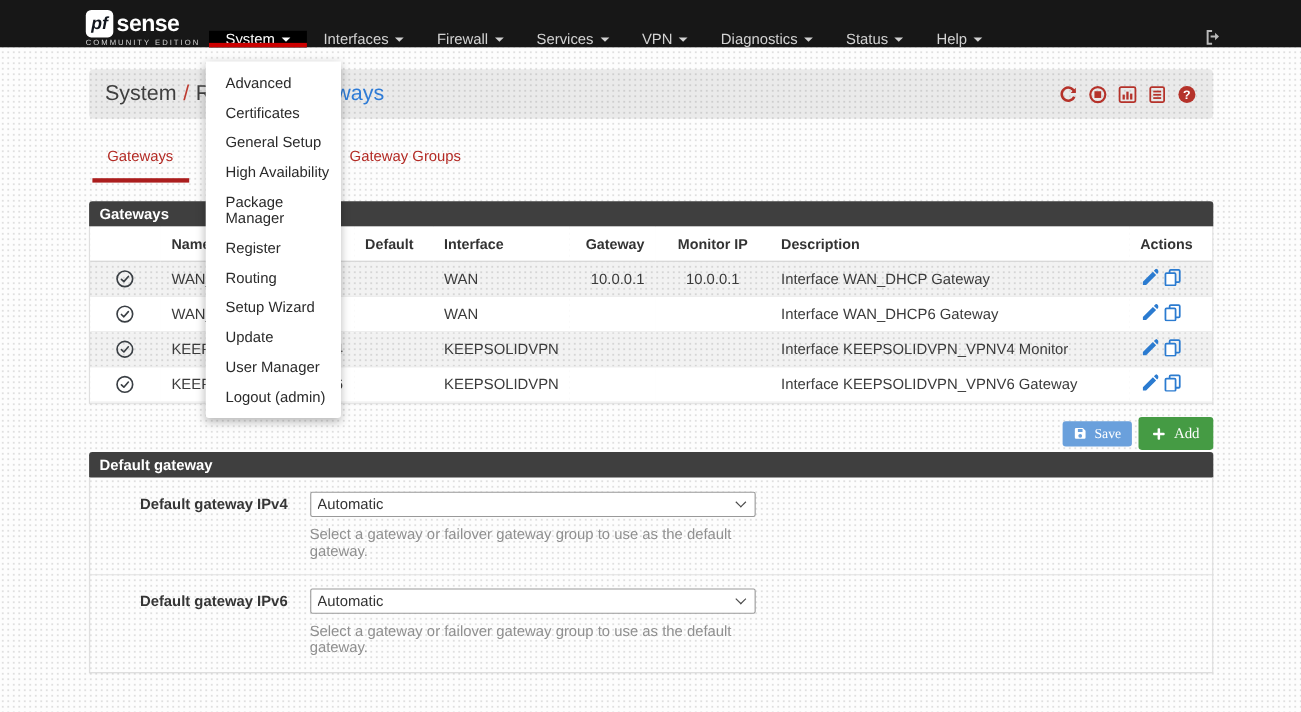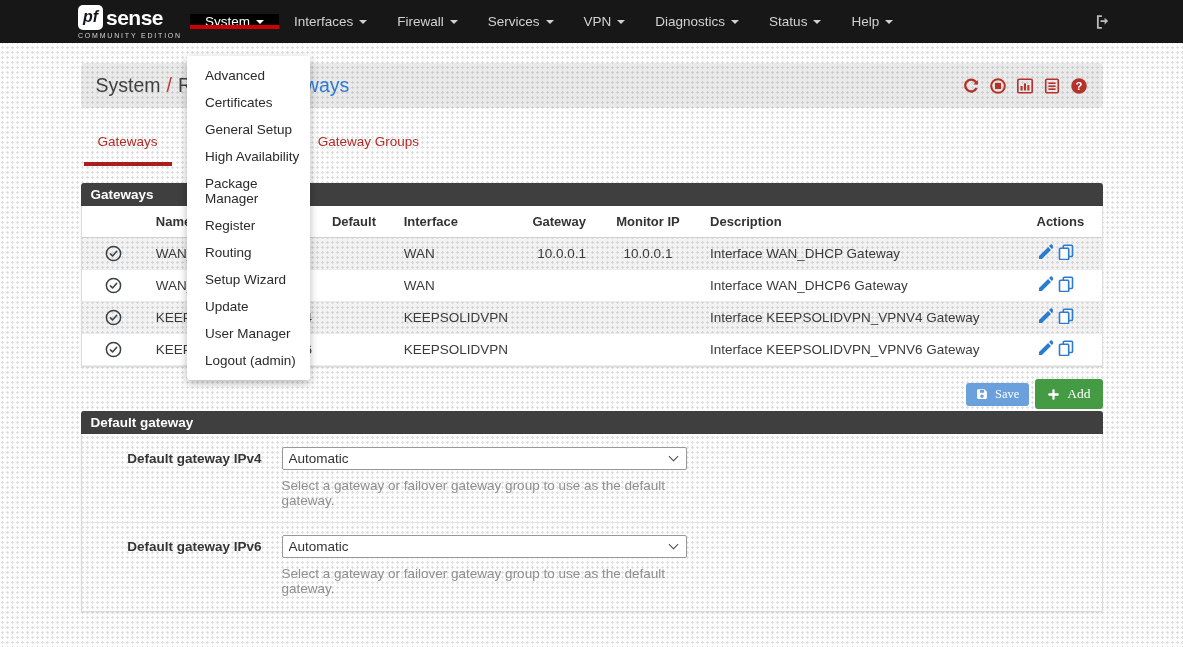--- a/index.html
+++ b/index.html
@@ -7,21 +7,21 @@
   body {
     font-family: "Liberation Sans", sans-serif;
     background-color:#fdfdfd;
     background-image: radial-gradient(circle, #dfdfdf 1px, rgba(0,0,0,0) 1.15px);
     background-size: 5px 5px;
     overflow:hidden;
     position:relative;
     color:#3b3b3b;
   }
   
-  .navbar { height:43px; background:#171717; display:flex; align-items:center; padding-left:78px; position:relative; z-index:40; }
+  .navbar { height:43px; background:#171717; display:flex; align-items:flex-end; padding-left:78px; position:relative; z-index:40; }
   .brand { display:flex; flex-direction:column; justify-content:center; margin-right:8px; }
   .brand-top { display:flex; align-items:center; gap:3px; }
   .pf-box { width:25px; height:25px; background:#fff; border-radius:5px; display:flex; align-items:center; justify-content:center;
             font-weight:bold; font-style:italic; font-size:16px; color:#10151d; }
   .brand-name { color:#fff; font-weight:bold; font-size:21px; letter-spacing:-0.5px; line-height:1; }
   .brand-sub { color:#d6d6d6; font-size:7px; letter-spacing:1.8px; margin-top:2px; }
   .nav-items { display:flex; align-items:stretch; }
   .nav-item { display:flex; align-items:center; gap:6px; padding:0 15px; color:#d2d2d2; font-size:13.5px; cursor:pointer; position:relative; }
   .nav-item.active { background:#000; color:#fff; }
   .nav-item.active::after { content:""; position:absolute; left:0; right:0; bottom:0; height:4px; background:#cc0000; }
@@ -285,21 +285,21 @@
               <svg width="17" height="17" viewBox="0 0 17 17" style="display:inline-block;vertical-align:middle">
                 <circle cx="8.5" cy="8.5" r="7.1" fill="none" stroke="#3a3f44" stroke-width="1.5"></circle>
                 <polyline points="5.4,8.9 7.6,11 11.7,6.3" fill="none" stroke="#3a3f44" stroke-width="1.5" stroke-linecap="round" stroke-linejoin="round"></polyline>
               </svg>
             </td>
             <td>KEEPSOLIDVPN_VPNV4</td>
             <td></td>
             <td>KEEPSOLIDVPN</td>
             <td class="col-gw"></td>
             <td class="col-mon"></td>
-            <td>Interface KEEPSOLIDVPN_VPNV4 Gateway</td>
+            <td>Interface KEEPSOLIDVPN_VPNV4 Monitor</td>
             <td class="col-act"><span class="act-icons">
               <a>
                     <svg width="16" height="16" viewBox="0 0 16 16">
                       <path fill="#2b7bd0" d="M2 13.1 11.1 4l2.9 2.9L4.9 16H2zM12 3.1l1.5-1.5a1 1 0 0 1 1.4 0l1.5 1.5a1 1 0 0 1 0 1.4L14.9 6z" transform="translate(0,-1)"></path>
                     </svg>
                   </a>
               <a>
                     <svg width="16" height="16" viewBox="0 0 16 16">
                       <rect x="5.3" y="1.3" width="9.2" height="11.2" rx="1" fill="none" stroke="#2b7bd0" stroke-width="1.6"></rect>
                       <rect x="1.5" y="4.3" width="9.2" height="11.2" rx="1" fill="#fff" stroke="#2b7bd0" stroke-width="1.6"></rect>

